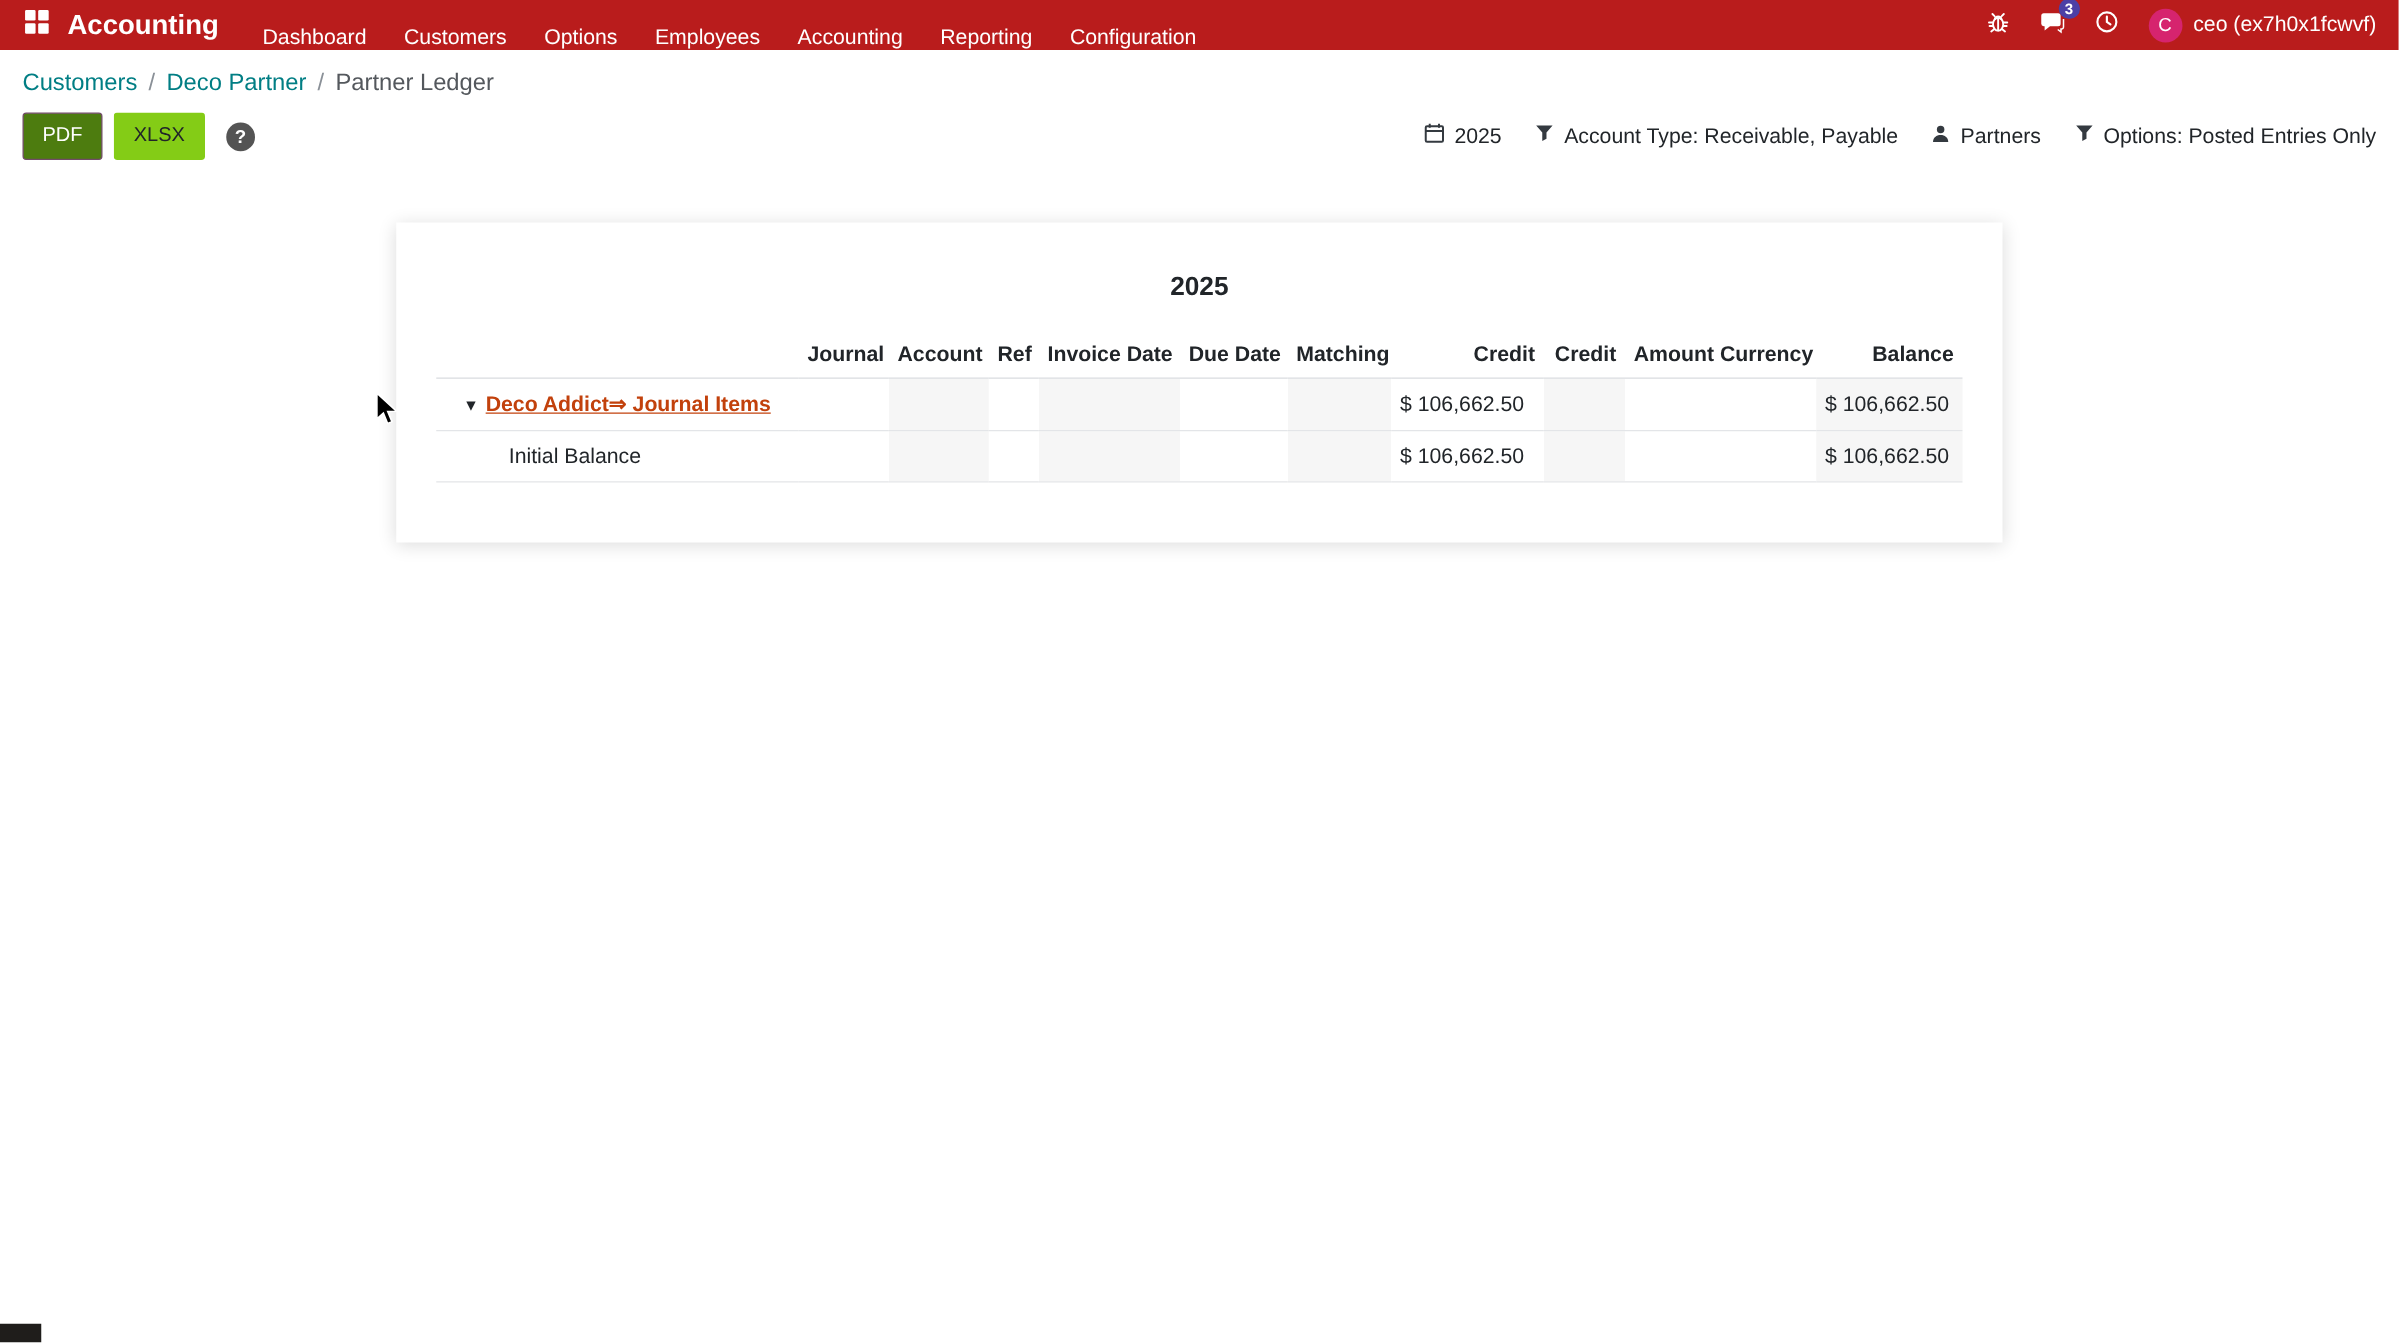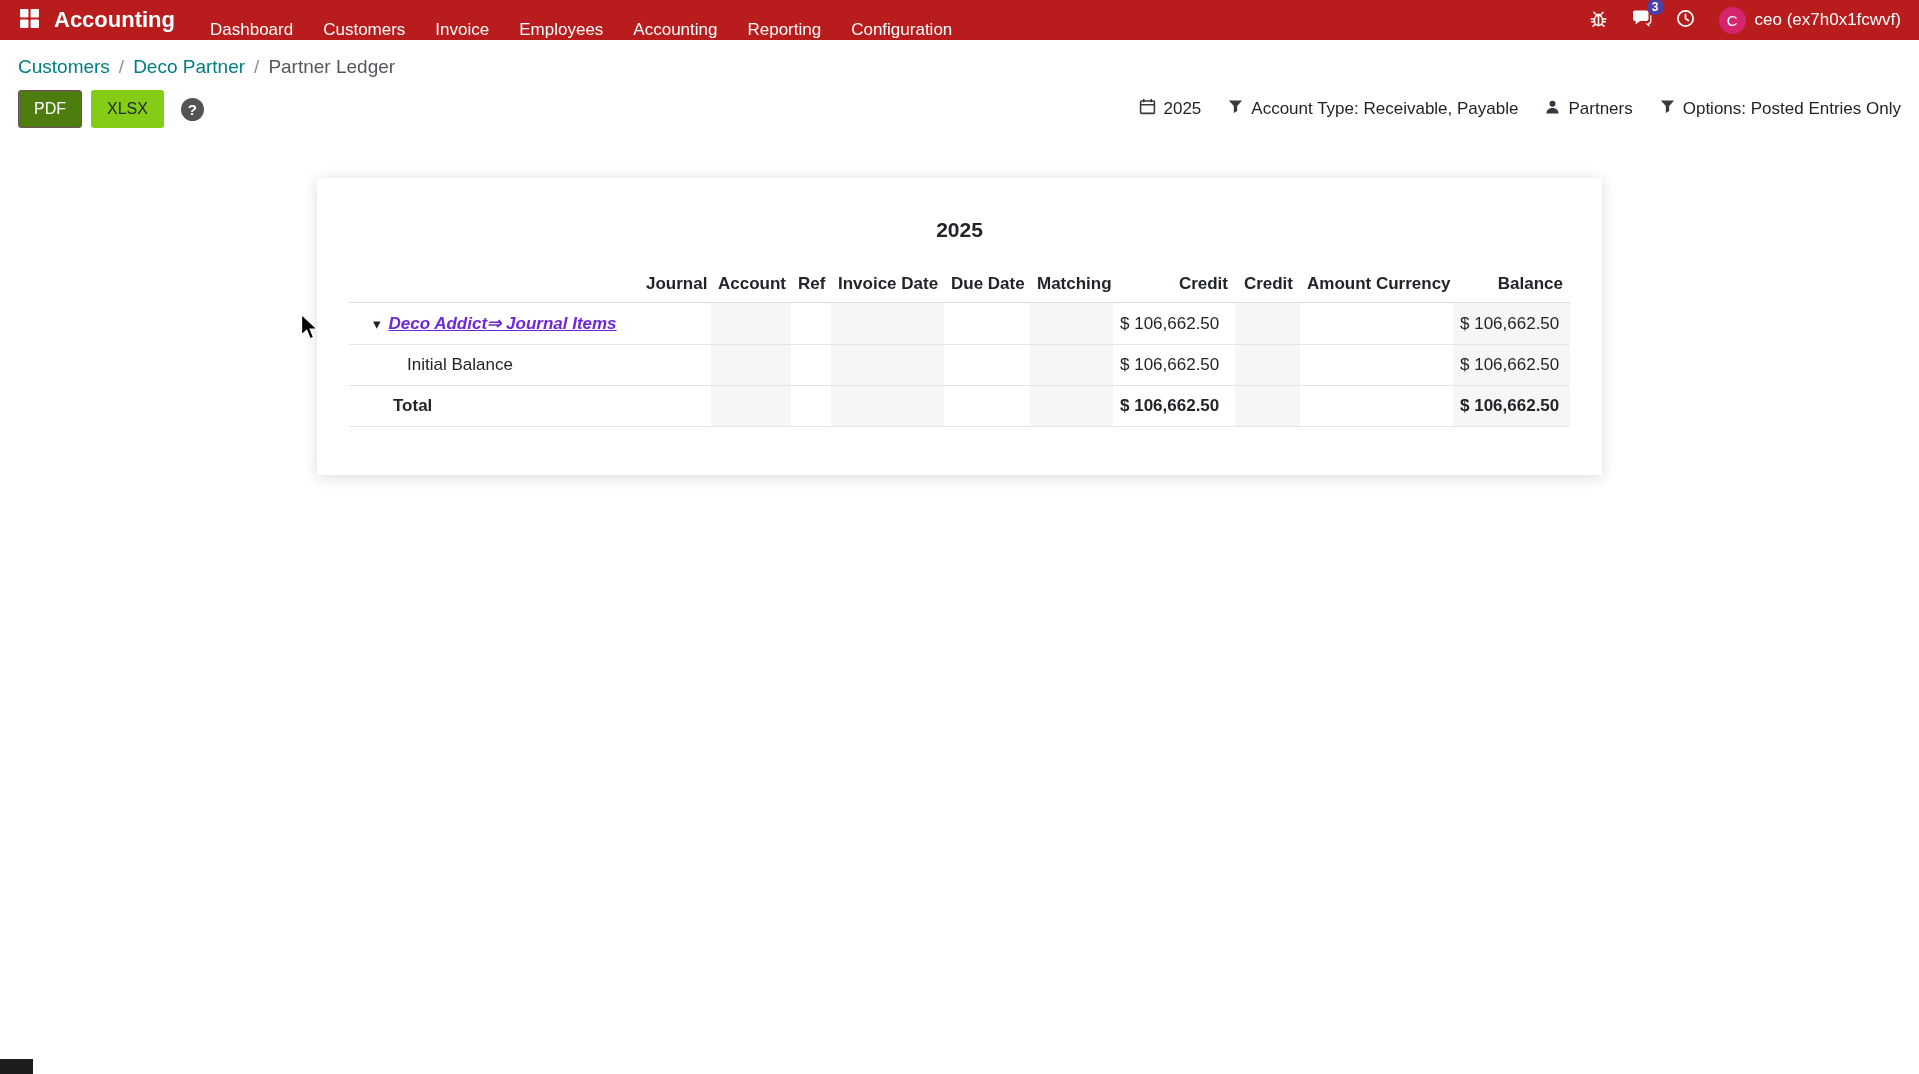--- a/index.html
+++ b/index.html
@@ -72,21 +72,21 @@
   }
   .report-title { text-align:center; font-size:21px; font-weight:700; margin:14px 0 24px; }
 
   table { width:100%; border-collapse:collapse; table-layout:fixed; font-size:17px; }
   th { font-weight:700; text-align:right; padding:8px 7px; border-bottom:1px solid #d9dcdf; white-space:nowrap; overflow:hidden; }
   th.first { text-align:left; }
   td { padding:10px 7px; border-bottom:1px solid #e3e5e8; text-align:left; white-space:nowrap; overflow:hidden; }
   td.c-label { text-align:left; }
   .shaded { background:#f6f6f6; }
   .caret { display:inline-block; margin-right:8px; font-size:15px; color:#212529; cursor:pointer; }
-  .partner-link { color:#6d28d9; font-weight:700; text-decoration:underline; cursor:pointer;font-style:italic; }
+  .partner-link { color:#c2410c; font-weight:700; text-decoration:underline; cursor:pointer; }
   .label-partner { padding-left:24px; }
   .label-initial { padding-left:58px; }
   .label-total { padding-left:44px; font-weight:700; }
   tr.total-row td { font-weight:700; }
 
   
   .w0{width:290px}.w1{width:72px}.w2{width:80px}.w3{width:40px}.w4{width:113px}
   .w5{width:86px}.w6{width:83px}.w7{width:122px}.w8{width:65px}.w9{width:153px}.w10{width:117px}
 
   
@@ -105,21 +105,21 @@
         <rect x="1" y="11" width="8" height="8" rx="1"></rect>
           <rect x="11" y="11" width="8" height="8" rx="1"></rect>
       </svg>
     </span>
   </div>
   <div class="brand">Accounting</div>
 
   <div class="nav-menu">
     <div class="nav-item">Dashboard</div>
     <div class="nav-item">Customers</div>
-    <div class="nav-item">Invoice</div>
+    <div class="nav-item">Options</div>
     <div class="nav-item">Employees</div>
     <div class="nav-item">Accounting</div>
     <div class="nav-item">Reporting</div>
     <div class="nav-item">Configuration</div>
   </div>
 
   <div class="nav-right">
     <div class="icon-btn">
       <span>
         <svg width="19" height="19" viewBox="0 0 20 20" fill="none" stroke="#fff" stroke-width="1.6" stroke-linecap="round">
@@ -261,35 +261,20 @@
         <td class="shaded"></td>
         <td></td>
         <td class="shaded"></td>
         <td></td>
         <td class="shaded"></td>
         <td>$ 106,662.50</td>
         <td class="shaded"></td>
         <td></td>
         <td class="shaded">$ 106,662.50</td>
       </tr>
-      <tr class="total-row">
-        <td class="c-label label-total">
-          <span>Total</span>
-        </td>
-        <td></td>
-        <td class="shaded"></td>
-        <td></td>
-        <td class="shaded"></td>
-        <td></td>
-        <td class="shaded"></td>
-        <td>$ 106,662.50</td>
-        <td class="shaded"></td>
-        <td></td>
-        <td class="shaded">$ 106,662.50</td>
-      </tr>
     </tbody>
   </table>
 </div>
 
 <div class="cursor">
   <svg width="22" height="30" viewBox="0 0 22 30">
     <path d="M1.5 1.5 L1.5 22 L6.7 17.4 L10.1 25.8 L13.6 24.3 L10.2 16.2 L17.2 16 Z" fill="#000" stroke="#fff" stroke-width="1.3"></path>
   </svg>
 </div>
 

